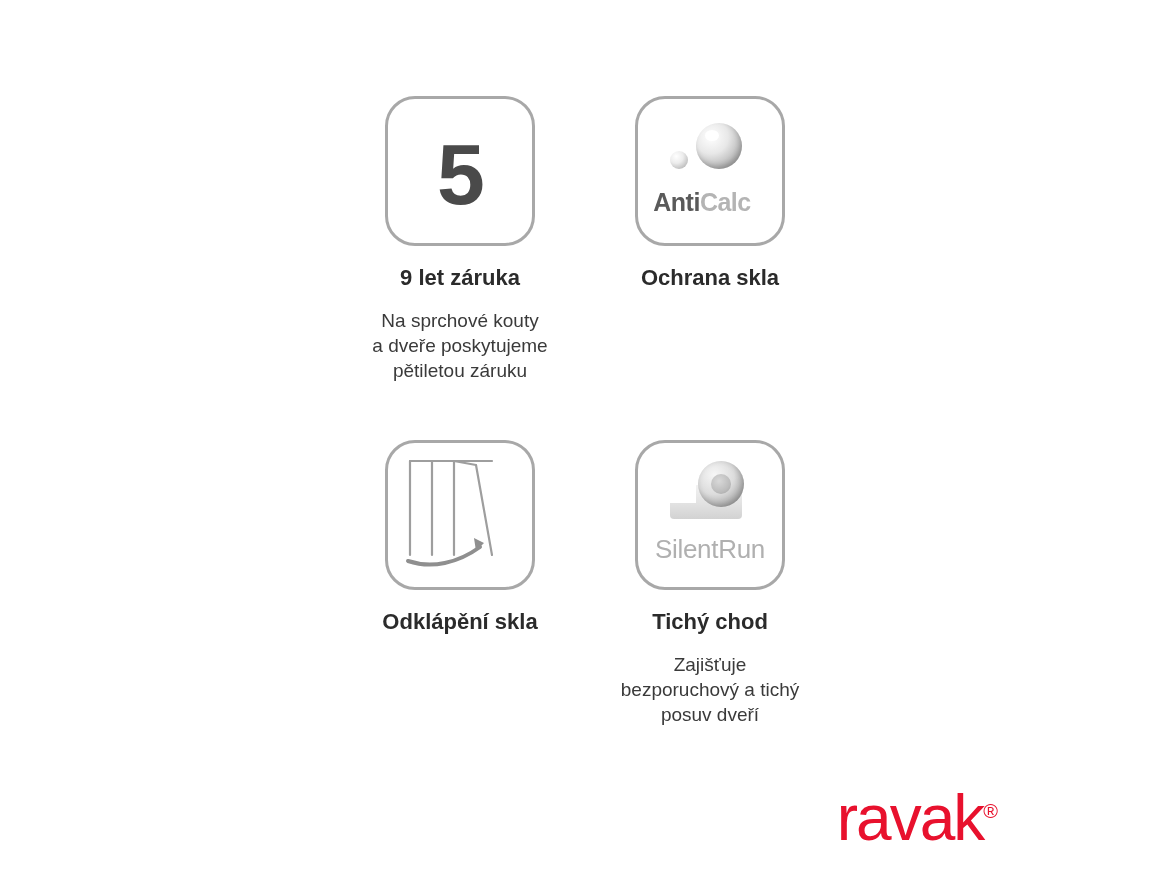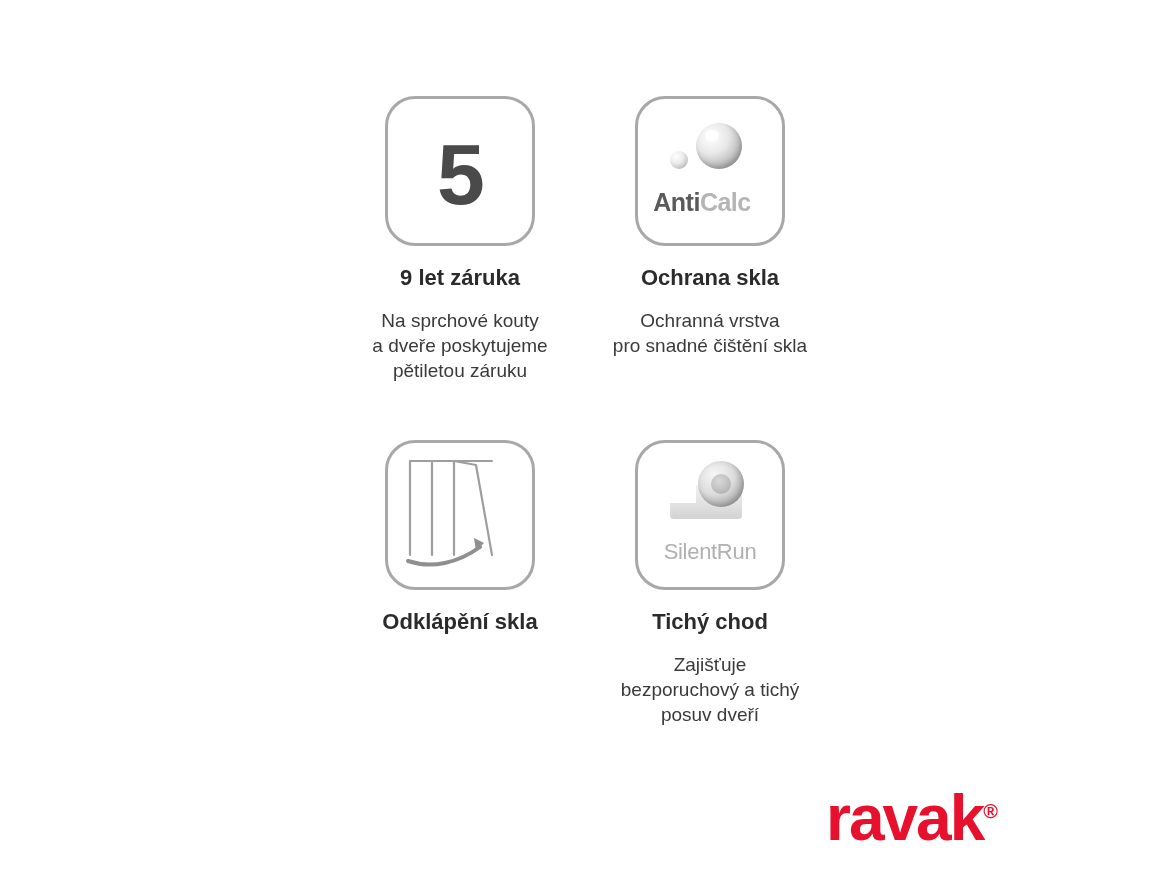--- a/index.html
+++ b/index.html
@@ -148,21 +148,21 @@
     height: 20px;
     border-radius: 50%;
     background: radial-gradient(circle at 40% 35%, #d9d9d9 0%, #bdbdbd 60%, #a0a0a0 100%);
   }
   .icon-word-silent {
     position: absolute;
     left: 0;
     right: 0;
     bottom: 22px;
     text-align: center;
-    font-size: 22px;
+    font-size: 26px;
     color: #b0b0b0;
     letter-spacing: -0.3px;
   }
 
   .feature-title {
     margin-top: 18px;
     font-size: 22px;
     font-weight: bold;
     color: #2b2b2b;
     line-height: 1.25;
@@ -173,21 +173,21 @@
     color: #3a3a3a;
     line-height: 1.32;
   }
 
   
   .brand {
     position: absolute;
     right: 172px;
     bottom: 28px;
     font-size: 64px;
-    font-weight: bold;
+    font-weight: normal;
     color: #e8112d;
     letter-spacing: -2px;
     line-height: 1;
   }
   .brand sup {
     font-size: 20px;
     vertical-align: super;
     letter-spacing: 0;
   }
 </style>
@@ -210,22 +210,20 @@
 
     <div class="feature col-right row-top">
       <div class="icon-box">
         <div class="anticalc-wrap">
           <div class="drop-big"></div>
           <div class="drop-small"></div>
           <div class="icon-word"><span class="dark">Anti</span><span class="light">Calc</span></div>
         </div>
       </div>
       <div class="feature-title">Ochrana skla</div>
-      <div class="feature-desc" style="white-space: pre-line;">Ochranná vrstva
-pro snadné čištění skla</div>
     </div>
 
     <div class="feature col-left row-bottom">
       <div class="icon-box">
         <svg width="144" height="144" viewBox="0 0 144 144">
           <g stroke="#9e9e9e" stroke-width="2.2" fill="none" stroke-linecap="round">
             <line x1="22" y1="18" x2="22" y2="112"></line>
             <line x1="44" y1="18" x2="44" y2="112"></line>
             <line x1="66" y1="18" x2="66" y2="112"></line>
             <line x1="22" y1="18" x2="104" y2="18"></line>

